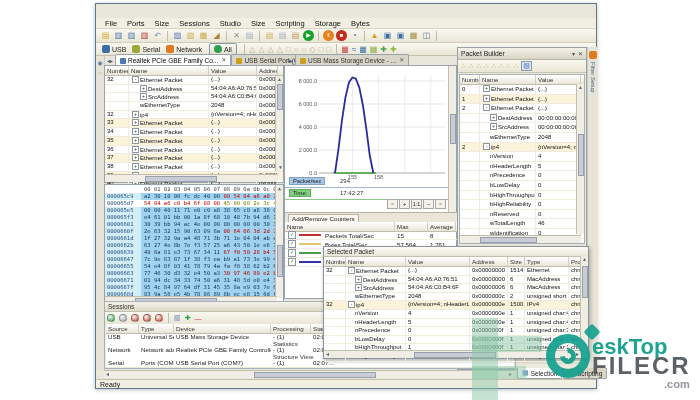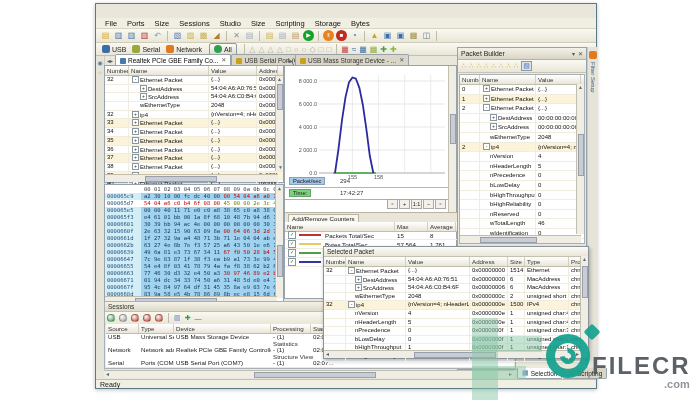--- a/index.html
+++ b/index.html
@@ -821,16 +821,17 @@
     </div>
   </div>
 
   <div id="watermark" style="left:0;top:0;width:700px;height:400px;">
     <div class="wmbar" style="left:472px;top:318px;width:26px;height:82px;"></div>
     <div class="wmbar" style="left:472px;top:336px;width:70px;height:16px;"></div>
     <div class="wmbar" style="left:472px;top:366px;width:54px;height:13px;"></div>
     <div id="wm-ring"></div>
     <div id="wm-inner"></div>
     <div id="wm-wedge"></div>
+    <div id="wm-word1">eskTop</div>
     <div id="wm-word2">FILECR</div>
     <div id="wm-word3">.com</div>
   </div>
 </div>
 
 </body></html>

